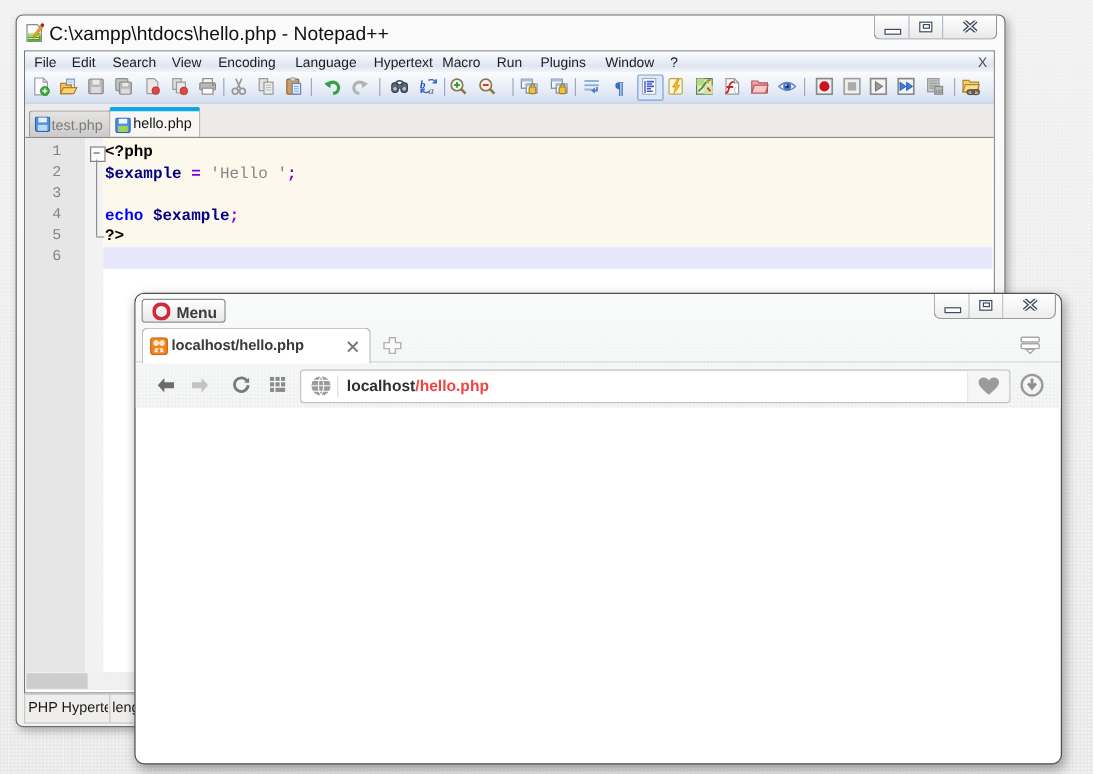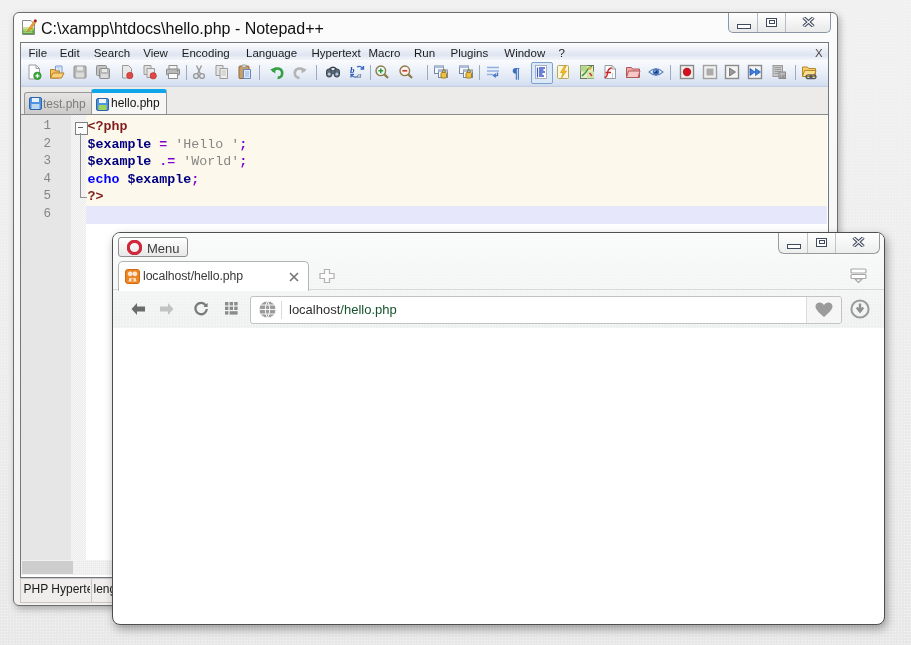--- a/index.html
+++ b/index.html
@@ -44,40 +44,40 @@
 .tabicon{position:absolute;left:4px;top:4px;}
 #editor{position:absolute;left:0;top:71px;width:100%;height:446px;border-top:1px solid #8b8b8b;background:#fff;overflow:hidden;}
 #gutter{position:absolute;left:0;top:0;width:50px;height:100%;background:#e6e6e6;}
 #foldmargin{position:absolute;left:50px;top:0;width:15px;height:100%;background:#f6f6f6;
   background-image:linear-gradient(45deg,#ededed 25%,transparent 25%,transparent 75%,#ededed 75%),linear-gradient(45deg,#ededed 25%,transparent 25%,transparent 75%,#ededed 75%);
   background-size:2px 2px;background-position:0 0,1px 1px;}
 #creambg{position:absolute;left:65px;top:0;width:741px;height:91.5px;background:#fdf8ec;}
 #curline{position:absolute;left:65px;top:91.5px;width:741px;height:17.6px;background:#e7e7fb;}
 .gnum{position:absolute;left:0;width:30px;text-align:right;font-family:"Liberation Mono",monospace;font-size:12.5px;color:#848484;line-height:17.6px;height:17.6px;}
 .cl{position:absolute;left:66.5px;font-family:"Liberation Mono",monospace;font-size:13.3px;line-height:17.6px;height:17.6px;font-weight:bold;white-space:pre;}
-.s-tag{color:#7f1d1d;}
+.s-tag{color:#000000;}
 .s-var{color:#000080;}
 .s-op{color:#8000d0;}
 .s-str{color:#868686;font-weight:normal;}
 .s-kw{color:#0000ff;}
 #foldbox{position:absolute;left:54px;top:7px;width:11px;height:11px;border:1px solid #808080;background:#fcfcfc;}
 #foldbox i{position:absolute;left:2px;top:4px;width:5px;height:1px;background:#606060;display:block;}
 #foldline{position:absolute;left:59px;top:18.5px;width:1px;height:64px;background:#909090;}
 #foldtick{position:absolute;left:59px;top:82px;width:7px;height:1px;background:#909090;}
 #hscroll{position:absolute;left:0;top:517px;width:100%;height:15px;background:#f2f2f2;
   background-image:linear-gradient(45deg,#e9e9e9 25%,transparent 25%,transparent 75%,#e9e9e9 75%);background-size:2px 2px;}
 #hthumb{position:absolute;left:1px;top:1px;width:51px;height:13px;background:#cdcdcd;}
 #statusbar{position:absolute;left:6px;top:565px;width:806.5px;height:23px;background:#f0eeec;border:1px solid #c9c6c3;font-size:12px;color:#1a1a1a;}
 #statusbar .s1{position:absolute;left:2.5px;top:3px;width:66px;overflow:hidden;white-space:nowrap;}
 #statusbar .sdiv{position:absolute;left:69.5px;top:0;width:1px;height:100%;background:#cac7c4;}
 #statusbar .s2{position:absolute;left:72.5px;top:3px;white-space:nowrap;}
 
-#opera{position:absolute;z-index:10;left:112px;top:232px;width:771px;height:391px;
+#opera{position:absolute;z-index:10;left:112px;top:244px;width:771px;height:391px;
   border:1px solid #4f4f4f;border-radius:8px;background:#fff;
-  box-shadow:2px 4px 10px rgba(0,0,0,0.35);}
+  box-shadow:2px 4px 10px rgba(0,0,0,0.35);font-weight:bold;}
 #opchrome{position:absolute;left:0;top:0;width:100%;height:95px;border-radius:7px 7px 0 0;
   background-color:#f1f2f2;
   background-image:radial-gradient(circle,#f9fafa 28%,rgba(0,0,0,0) 32%),linear-gradient(#fafbfb,#eff0f0);
   background-size:3px 3px,100% 100%;}
 #menubtn{position:absolute;left:5px;top:4px;width:68px;height:18px;border:1px solid #8f8f8f;border-radius:3px;
   background:linear-gradient(#ffffff,#e8e8e8);}
 #menubtn .mt{position:absolute;left:28px;top:2.5px;font-size:13px;color:#3c3c3c;}
 #opcaption{position:absolute;left:665px;top:0px;width:100px;height:20px;
   background:linear-gradient(#ffffff,#eceded);
   border:1px solid #9b9b9b;border-top:none;border-radius:0 0 6px 6px;display:flex;}
@@ -85,21 +85,21 @@
 #opcaption .cb:last-child{border-right:none;}
 #optab{position:absolute;left:5px;top:28px;width:189px;height:29px;background:#fff;border:1px solid #b3b3b3;border-bottom:none;border-radius:5px 5px 0 0;}
 #optab .tt{position:absolute;left:24px;top:7px;font-size:12.3px;color:#3a3a3a;letter-spacing:-0.1px;}
 #optabline{position:absolute;left:0;top:56px;width:100%;height:1px;background:#d8d9d9;}
 #plusbtn{position:absolute;left:206px;top:35px;}
 #tabmenu{position:absolute;left:737px;top:35px;}
 #addrrow{position:absolute;left:0;top:57px;width:100%;height:38px;}
 #urlfield{position:absolute;left:137px;top:6px;width:590px;height:26px;border:1px solid #c2c2c2;border-radius:3px;background:#fff;}
 #urlfield .udiv{position:absolute;left:30px;top:4px;width:1px;height:18px;background:#d9d9d9;}
 #urlfield .utext{position:absolute;left:38px;top:5px;font-size:13px;color:#2f2f2f;}
-#urlfield .utext i{font-style:normal;color:#14532d;}
+#urlfield .utext i{font-style:normal;color:#ef4444;}
 #heartbox{position:absolute;right:0;top:0;width:34px;height:26px;background:#f6f6f6;border-left:1px solid #dcdcdc;border-radius:0 3px 3px 0;}
 #opcontent{position:absolute;left:4px;top:94px;width:762px;height:292px;border:1px solid #9d9d9d;background:#fff;}
 #opcontent .hw{position:absolute;left:7px;top:9px;font-family:"Liberation Serif",serif;font-size:16.5px;color:#000;}
 .icon-abs{position:absolute;}
 </style>
 </head>
 <body>
 
 <div id="npp">
   <svg id="nppicon" width="17" height="17" viewBox="0 0 17 17">
@@ -355,21 +355,20 @@
       <div class="gnum" style="top:56.3px;">4</div>
       <div class="gnum" style="top:73.9px;">5</div>
       <div class="gnum" style="top:91.5px;">6</div>
       <div id="foldbox">
           <i></i>
         </div>
       <div id="foldline"></div>
       <div id="foldtick"></div>
       <div class="cl" style="top:3.5px;"><span class="s-tag">&lt;?php</span></div>
       <div class="cl" style="top:21.1px;"><span class="s-var">$example</span> <span class="s-op">=</span> <span class="s-str">'Hello '</span><span class="s-op">;</span></div>
-      <div class="cl" style="top:38.7px;"><span class="s-var">$example</span> <span class="s-op">.=</span> <span class="s-str">'World'</span><span class="s-op">;</span></div>
       <div class="cl" style="top:56.3px;"><span class="s-kw">echo</span> <span class="s-var">$example</span><span class="s-op">;</span></div>
       <div class="cl" style="top:73.9px;"><span class="s-tag">?&gt;</span></div>
     </div>
     <div id="hscroll">
         <div id="hthumb"></div>
       </div>
   </div>
   <div id="statusbar">
     <div class="s1">PHP Hypertext Preprocessor file</div>
     <div class="sdiv"></div>

